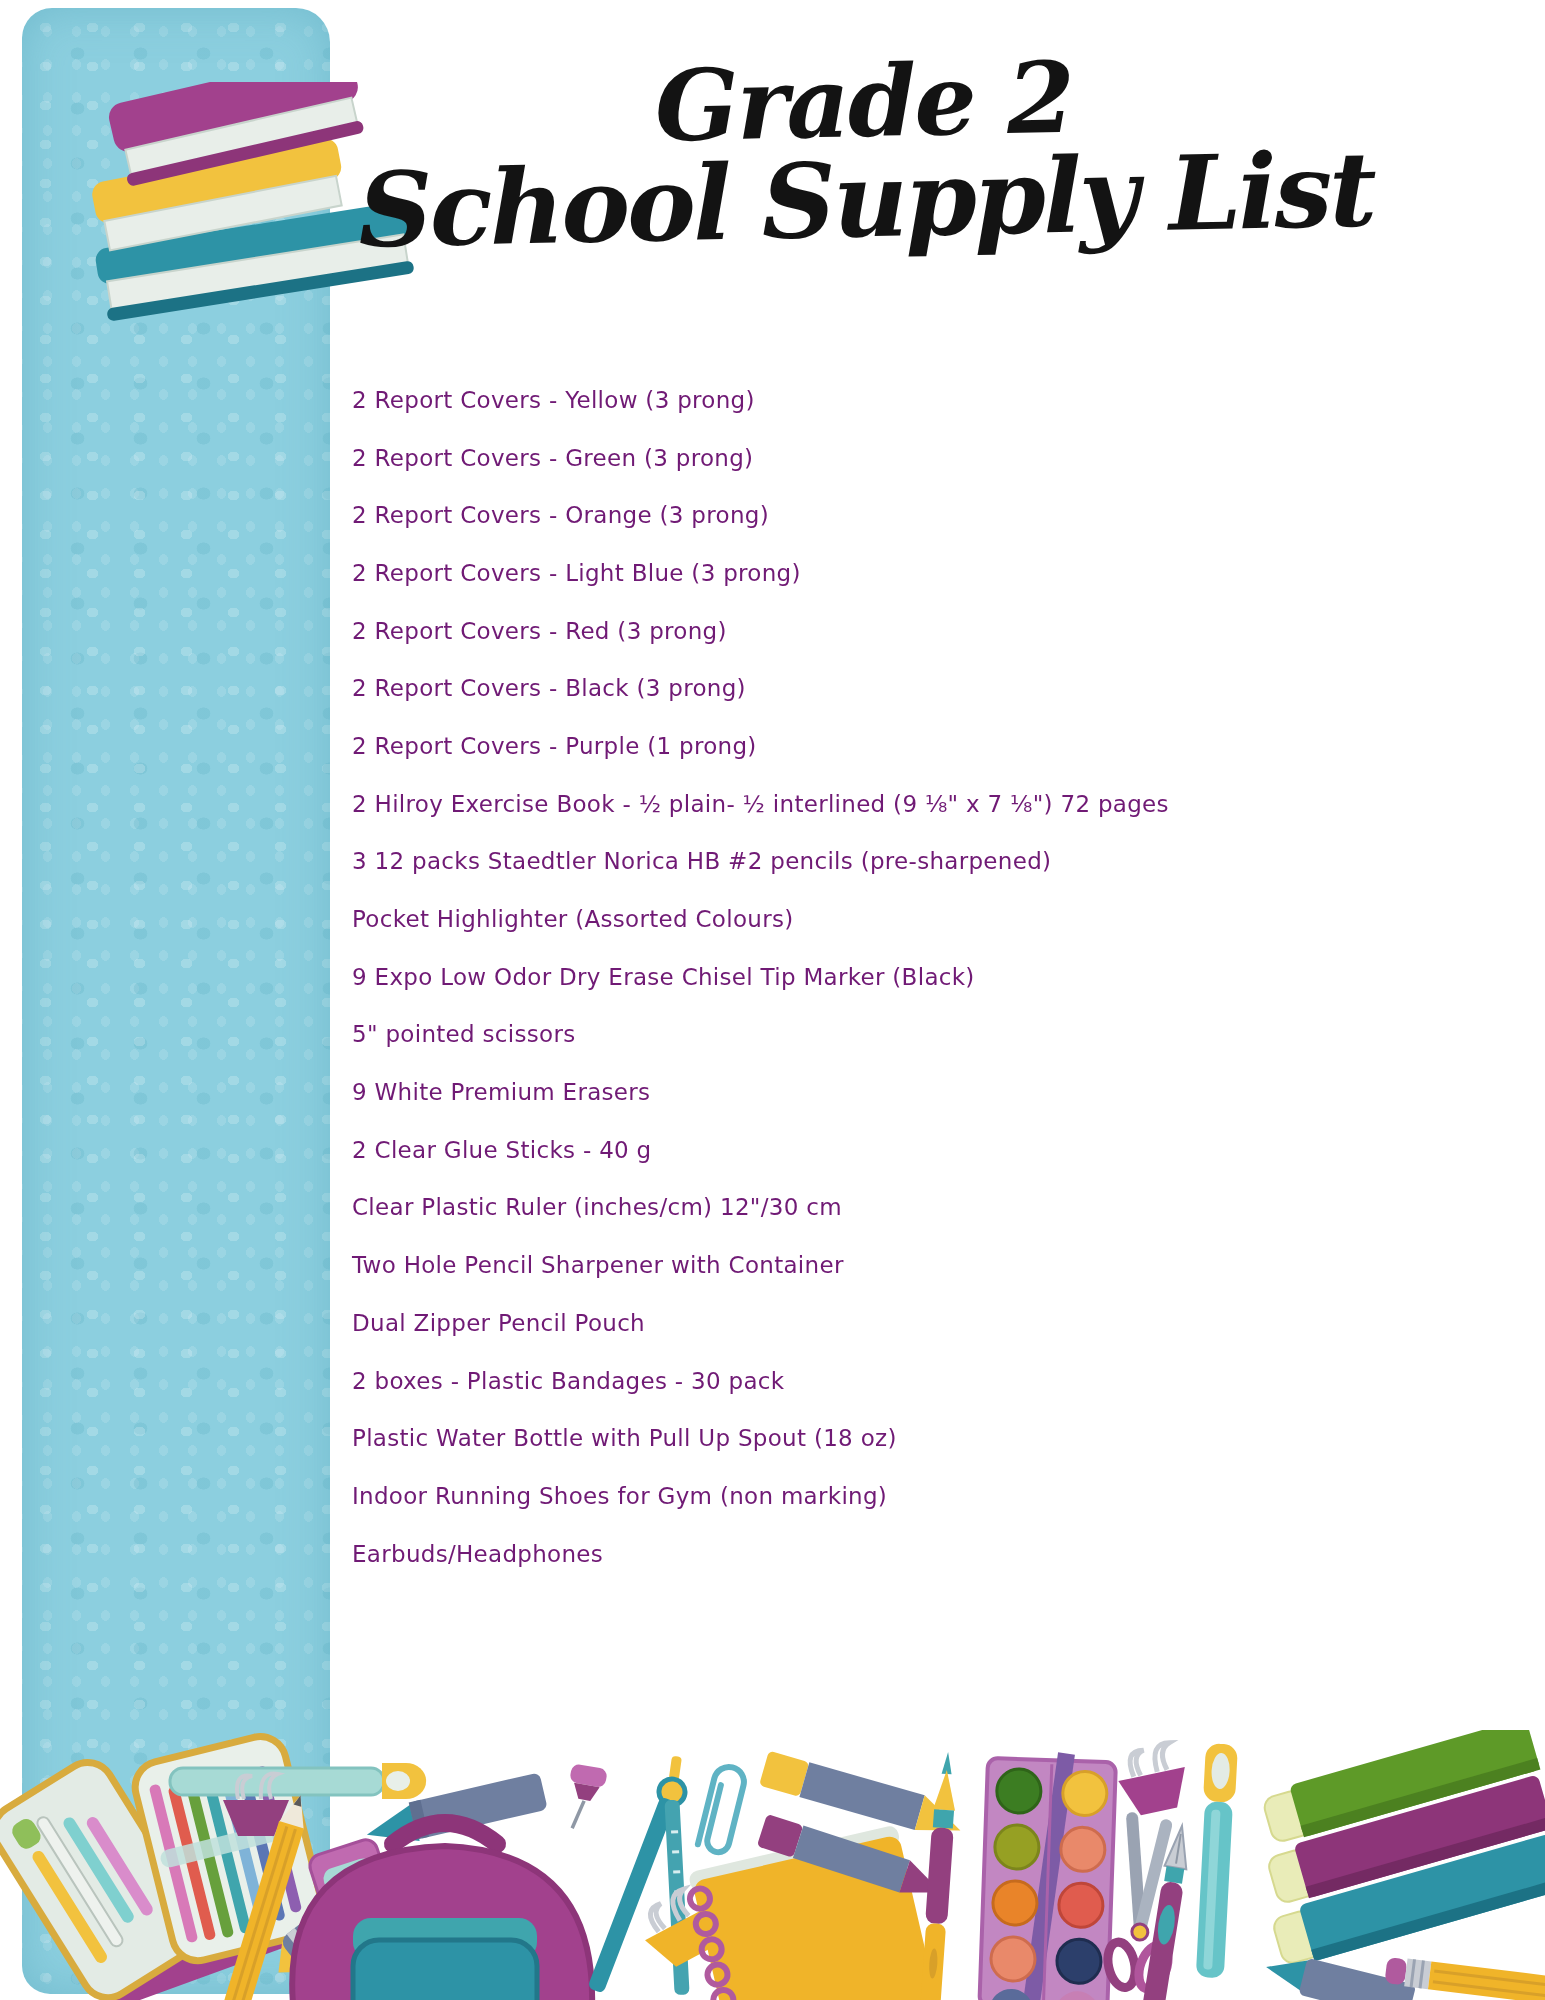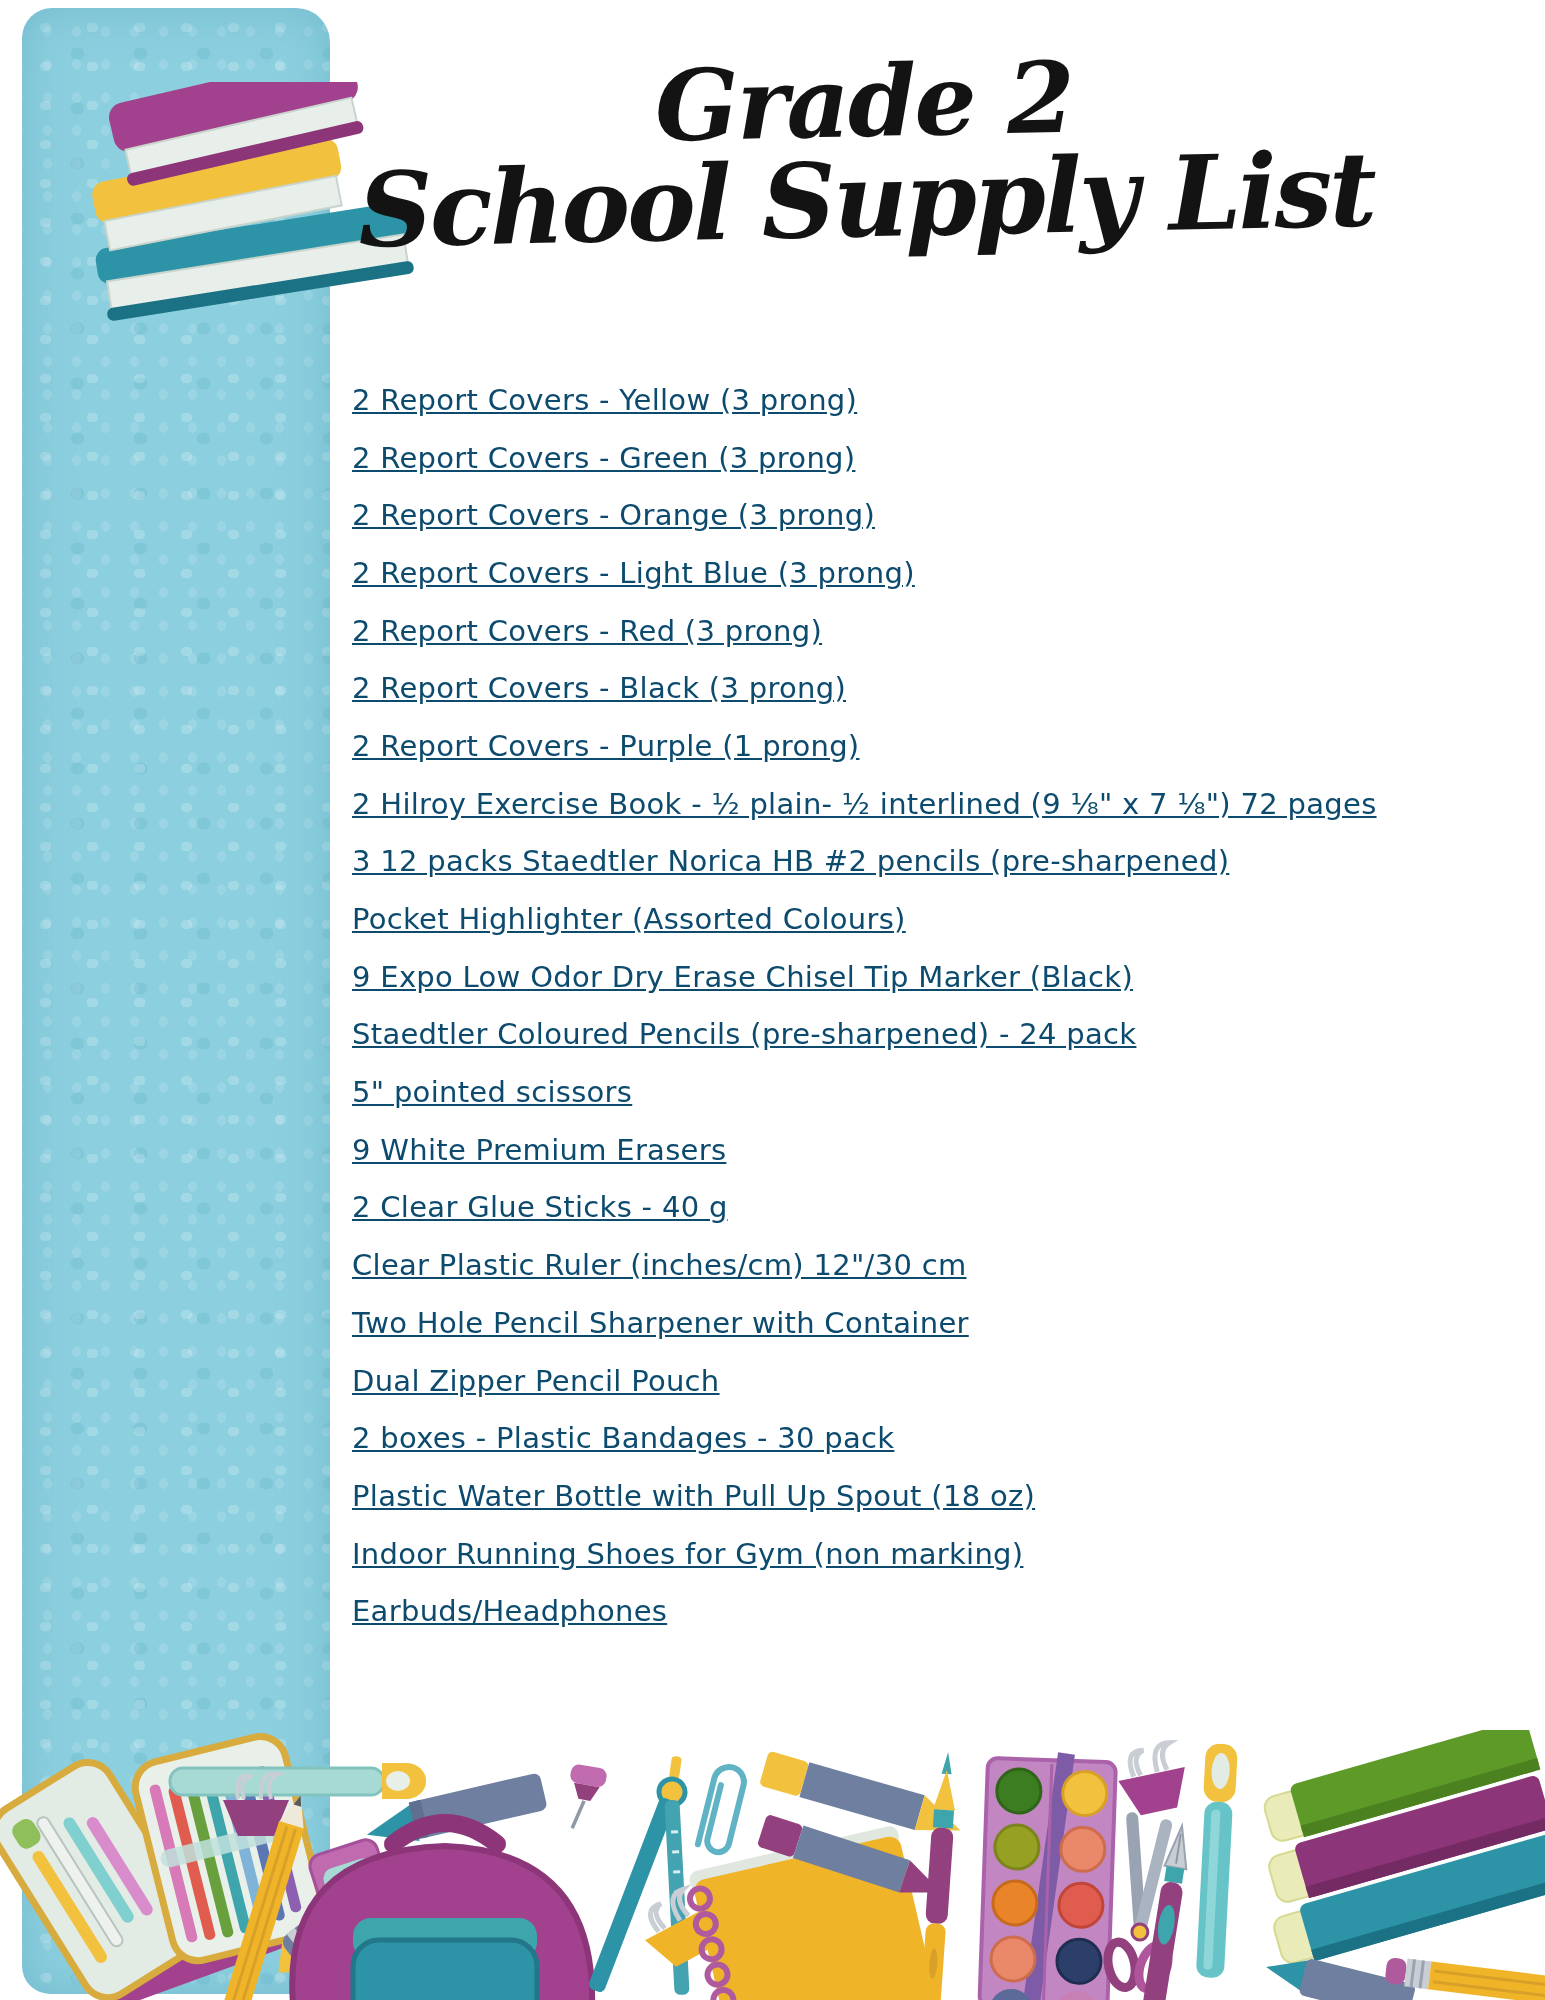--- a/index.html
+++ b/index.html
@@ -28,21 +28,21 @@
   }
   .title-line1{font-size:98px;font-weight:700;line-height:1.1;letter-spacing:-2px;}
   .title-line2{font-size:103px;font-weight:700;line-height:1.05;margin-top:-10px;letter-spacing:-3px;}
   
   .supply-list{
     position:absolute;left:352px;top:371px;width:1160px;
     list-style:none;margin:0;padding:0;
   }
   .supply-item{
     height:57.7px;display:flex;align-items:center;
-    font-size:29px;color:#0c4a6e;letter-spacing:.3px;white-space:nowrap;text-decoration:underline;
+    font-size:23px;color:#701a75;letter-spacing:.3px;white-space:nowrap;
   }
   .art{position:absolute;}
   svg{display:block;}
 </style>
 </head>
 <body>
 
 <div class="band"></div>
 
 <svg class="art" style="left:80px;top:82px;" width="360" height="250" viewBox="0 0 360 250">
@@ -76,21 +76,20 @@
     <li class="supply-item">2 Report Covers - Green (3 prong)</li>
     <li class="supply-item">2 Report Covers - Orange (3 prong)</li>
     <li class="supply-item">2 Report Covers - Light Blue (3 prong)</li>
     <li class="supply-item">2 Report Covers - Red (3 prong)</li>
     <li class="supply-item">2 Report Covers - Black (3 prong)</li>
     <li class="supply-item">2 Report Covers - Purple (1 prong)</li>
     <li class="supply-item">2 Hilroy Exercise Book - ½ plain- ½ interlined (9 ⅛" x 7 ⅛") 72 pages</li>
     <li class="supply-item">3 12 packs Staedtler Norica HB #2 pencils (pre-sharpened)</li>
     <li class="supply-item">Pocket Highlighter (Assorted Colours)</li>
     <li class="supply-item">9 Expo Low Odor Dry Erase Chisel Tip Marker (Black)</li>
-    <li class="supply-item">Staedtler Coloured Pencils (pre-sharpened) - 24 pack</li>
     <li class="supply-item">5" pointed scissors</li>
     <li class="supply-item">9 White Premium Erasers</li>
     <li class="supply-item">2 Clear Glue Sticks - 40 g</li>
     <li class="supply-item">Clear Plastic Ruler (inches/cm) 12"/30 cm</li>
     <li class="supply-item">Two Hole Pencil Sharpener with Container</li>
     <li class="supply-item">Dual Zipper Pencil Pouch</li>
     <li class="supply-item">2 boxes - Plastic Bandages - 30 pack</li>
     <li class="supply-item">Plastic Water Bottle with Pull Up Spout (18 oz)</li>
     <li class="supply-item">Indoor Running Shoes for Gym (non marking)</li>
     <li class="supply-item">Earbuds/Headphones</li>

